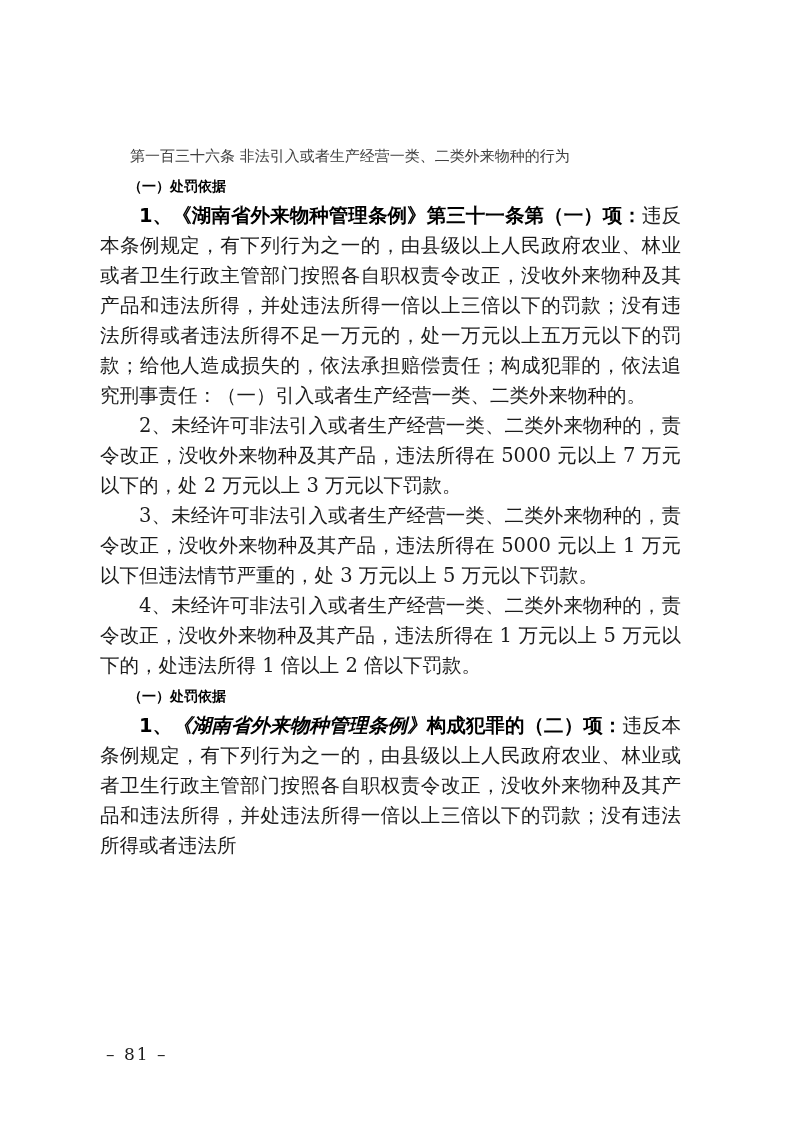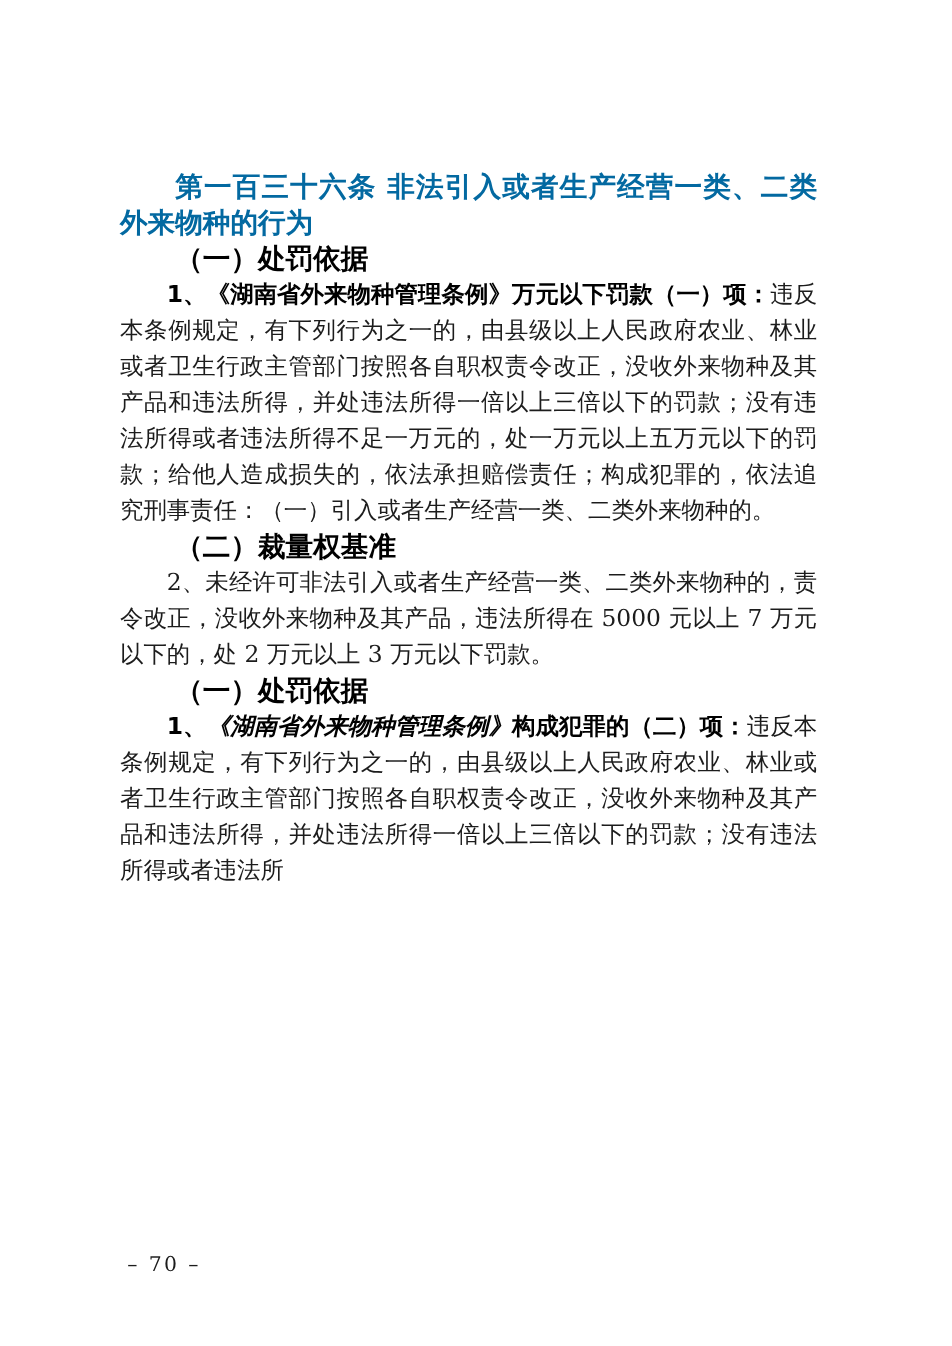--- a/index.html
+++ b/index.html
@@ -23,29 +23,29 @@
     line-height: 30px;
     color: #1c1c1c;
     text-align: justify;
   }
   .doc p {
     margin: 0;
     text-indent: 2em;
   }
   .h-article {
     font-family: "DejaVu Sans", "Liberation Sans", sans-serif;
-    font-weight: bold;
-    color: #0369a1;
-    font-size: 23px;
+    font-weight: normal;
+    color: #404040;
+    font-size: 15px;
   }
   .h-sub {
     font-family: "DejaVu Sans", "Liberation Sans", sans-serif;
     font-weight: bold;
     color: #000000;
-    font-size: 23px;
+    font-size: 14px;
   }
   .lead {
     font-family: "DejaVu Sans", "Liberation Sans", sans-serif;
     font-weight: bold;
     color: #000000;
   }
   .lead-italic {
     font-style: italic;
   }
   .page-number {
@@ -61,27 +61,28 @@
 </head>
 <body>
 
 <div class="page">
   <div class="doc">
 
     <p class="h-article">第一百三十六条 非法引入或者生产经营一类、二类外来物种的行为</p>
 
     <p class="h-sub">（一）处罚依据</p>
 
-    <p><span class="lead"><span>1、</span><span>《湖南省外来物种管理条例》</span><span>万元以下罚款（一）项：</span></span><span>违反本条例规定，有下列行为之一的，由县级以上人民政府农业、林业或者卫生行政主管部门按照各自职权责令改正，没收外来物种及其产品和违法所得，并处违法所得一倍以上三倍以下的罚款；没有违法所得或者违法所得不足一万元的，处一万元以上五万元以下的罚款；给他人造成损失的，依法承担赔偿责任；构成犯罪的，依法追究刑事责任：（一）引入或者生产经营一类、二类外来物种的。</span></p>
+    <p><span class="lead"><span>1、</span><span>《湖南省外来物种管理条例》</span><span>第三十一条第（一）项：</span></span><span>违反本条例规定，有下列行为之一的，由县级以上人民政府农业、林业或者卫生行政主管部门按照各自职权责令改正，没收外来物种及其产品和违法所得，并处违法所得一倍以上三倍以下的罚款；没有违法所得或者违法所得不足一万元的，处一万元以上五万元以下的罚款；给他人造成损失的，依法承担赔偿责任；构成犯罪的，依法追究刑事责任：（一）引入或者生产经营一类、二类外来物种的。</span></p>
 
-    <p class="h-sub">（二）裁量权基准</p>
 
     <p>2、未经许可非法引入或者生产经营一类、二类外来物种的，责令改正，没收外来物种及其产品，违法所得在 5000 元以上 7 万元以下的，处 2 万元以上 3 万元以下罚款。</p>
+    <p>3、未经许可非法引入或者生产经营一类、二类外来物种的，责令改正，没收外来物种及其产品，违法所得在 5000 元以上 1 万元以下但违法情节严重的，处 3 万元以上 5 万元以下罚款。</p>
+    <p>4、未经许可非法引入或者生产经营一类、二类外来物种的，责令改正，没收外来物种及其产品，违法所得在 1 万元以上 5 万元以下的，处违法所得 1 倍以上 2 倍以下罚款。</p>
 
 
     <p class="h-sub">（一）处罚依据</p>
 
     <p><span class="lead"><span>1、</span><span class="lead-italic">《湖南省外来物种管理条例》</span><span>构成犯罪的（二）项：</span></span><span>违反本条例规定，有下列行为之一的，由县级以上人民政府农业、林业或者卫生行政主管部门按照各自职权责令改正，没收外来物种及其产品和违法所得，并处违法所得一倍以上三倍以下的罚款；没有违法所得或者违法所</span></p>
 
   </div>
 
-  <div class="page-number">– 70 –</div>
+  <div class="page-number">– 81 –</div>
 </div>
 
 </body></html>

